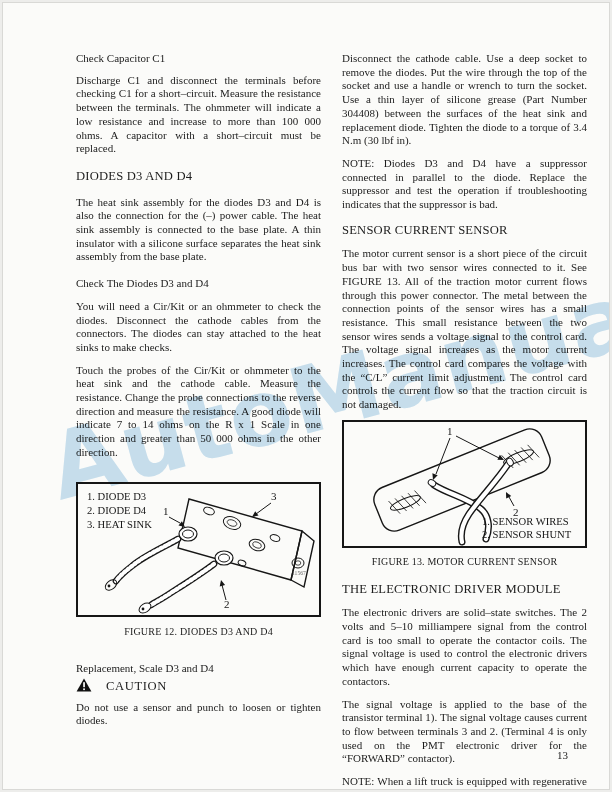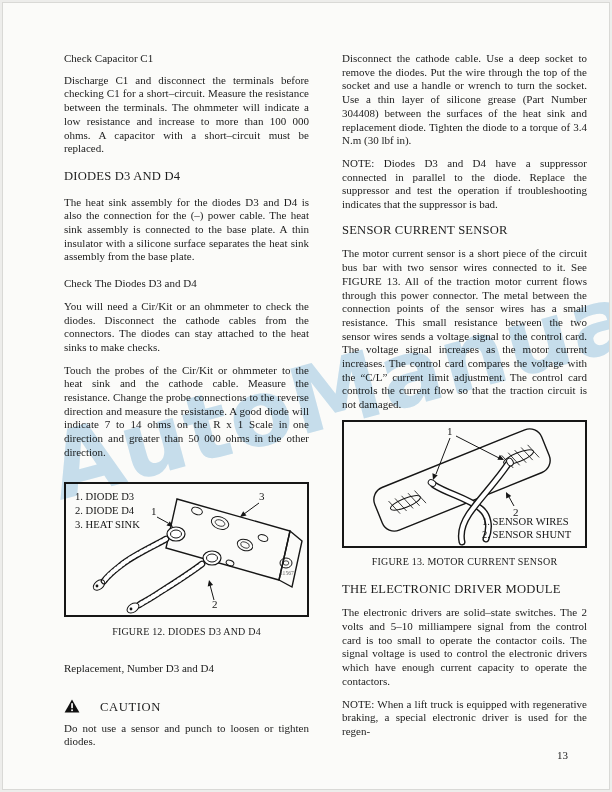--- a/index.html
+++ b/index.html
@@ -4,32 +4,32 @@
 <style>
   html,body{margin:0;padding:0;}
   body{
     width:612px;height:792px;position:relative;overflow:hidden;
     background:#fbfbf9;
     font-family:"Liberation Serif","DejaVu Serif",serif;
     color:#1c1c1c;
   }
   .scan-frame{position:absolute;inset:0;box-shadow:inset 0 0 0 2px #ededeb, inset 0 0 0 3px #d9d9d6;pointer-events:none;z-index:6;}
   .col{position:absolute;top:52px;width:245px;font-size:11px;line-height:13.7px;text-align:justify;z-index:2;}
-  .col-left{left:64px;}
+  .col-left{left:76px;}
   .col-right{left:342px;}
   .subhead{margin:0 0 0 0;text-align:left;}
   .para{margin:8px 0 0 0;}
   .note{margin:9px 0 0 0;}
   .heading{font-size:12.6px;letter-spacing:.2px;margin:14px 0 0 0;text-align:left;}
   .gap-lg{margin-top:13px;}
   .figure-box{margin-top:22px;border:2px solid #161616;background:transparent;position:relative;}
   .figure-box svg{display:block;}
   .caption{margin-top:8px;text-align:center;font-size:10px;letter-spacing:.2px;}
   .replacement{margin-top:24px;text-align:left;}
-  .caution-row{margin-top:23px;display:flex;align-items:center;gap:20px;text-align:left;}
+  .caution-row{margin-top:2px;display:flex;align-items:center;gap:14px;text-align:left;}
   .caution-word{font-size:12.6px;letter-spacing:.6px;}
   .caution-body{margin-top:5px;}
   .page-number{position:absolute;top:749px;right:44px;font-size:11px;z-index:2;}
   .watermark{
     position:absolute;left:52px;top:424px;z-index:5;
     font-family:"DejaVu Sans","Liberation Sans",sans-serif;
     font-weight:bold;font-size:92px;line-height:1;letter-spacing:1px;
     transform:rotate(-15deg);transform-origin:0 50%;
     mix-blend-mode:multiply;opacity:.62;
     pointer-events:none;white-space:nowrap;
@@ -111,21 +111,21 @@
       <g>
         <text class="fig-legend-text" x="9" y="16">1.  DIODE D3</text>
         <text class="fig-legend-text" x="9" y="30">2.  DIODE D4</text>
         <text class="fig-legend-text" x="9" y="44">3.  HEAT SINK</text>
       </g>
       <text class="fig-ref" x="214" y="91">11567</text>
     </svg>
   </div>
   <div class="caption">FIGURE 12. DIODES D3 AND D4</div>
 
-  <div class="replacement">Replacement, Number D3 and D4</div>
+  <div class="replacement">Replacement, Scale D3 and D4</div>
 
   <div class="caution-row">
     <span>
       <svg width="16" height="14" viewBox="0 0 16 14">
         <path d="M8 0.6 L15.4 13.4 H0.6 Z" fill="#111"></path>
         <rect x="7.2" y="4.2" width="1.7" height="5" fill="#fff"></rect>
         <rect x="7.2" y="10.4" width="1.7" height="1.7" fill="#fff"></rect>
       </svg>
     </span>
     <span class="caution-word">CAUTION</span>
@@ -185,18 +185,19 @@
       <g>
         <text class="fig-legend-text" x="138" y="103">1.  SENSOR WIRES</text>
         <text class="fig-legend-text" x="138" y="116">2.  SENSOR SHUNT</text>
       </g>
     </svg>
   </div>
   <div class="caption" style="margin-top:7px;">FIGURE 13. MOTOR CURRENT SENSOR</div>
 
   <div class="heading">THE ELECTRONIC DRIVER MODULE</div>
   <div class="para" style="margin-top:10px;">The electronic drivers are solid–state switches. The 2 volts and 5–10 milliampere signal from the control card is too small to operate the contactor coils. The signal voltage is used to control the electronic drivers which have enough current capacity to operate the contactors.</div>
+  <div class="para" style="margin-top:9px;">The signal voltage is applied to the base of the transistor terminal 1). The signal voltage causes current to flow between terminals 3 and 2. (Terminal 4 is only used on the PMT electronic driver for the “FORWARD” contactor).</div>
   <div class="note">NOTE:  When a lift truck is equipped with regenerative braking, a special electronic driver is used for the regen-</div>
 </div>
 
 <div class="page-number">13</div>
 
 <div class="watermark" id="wm" style="color: rgb(168, 207, 233);">AutoManual</div>
 
 </body></html>

